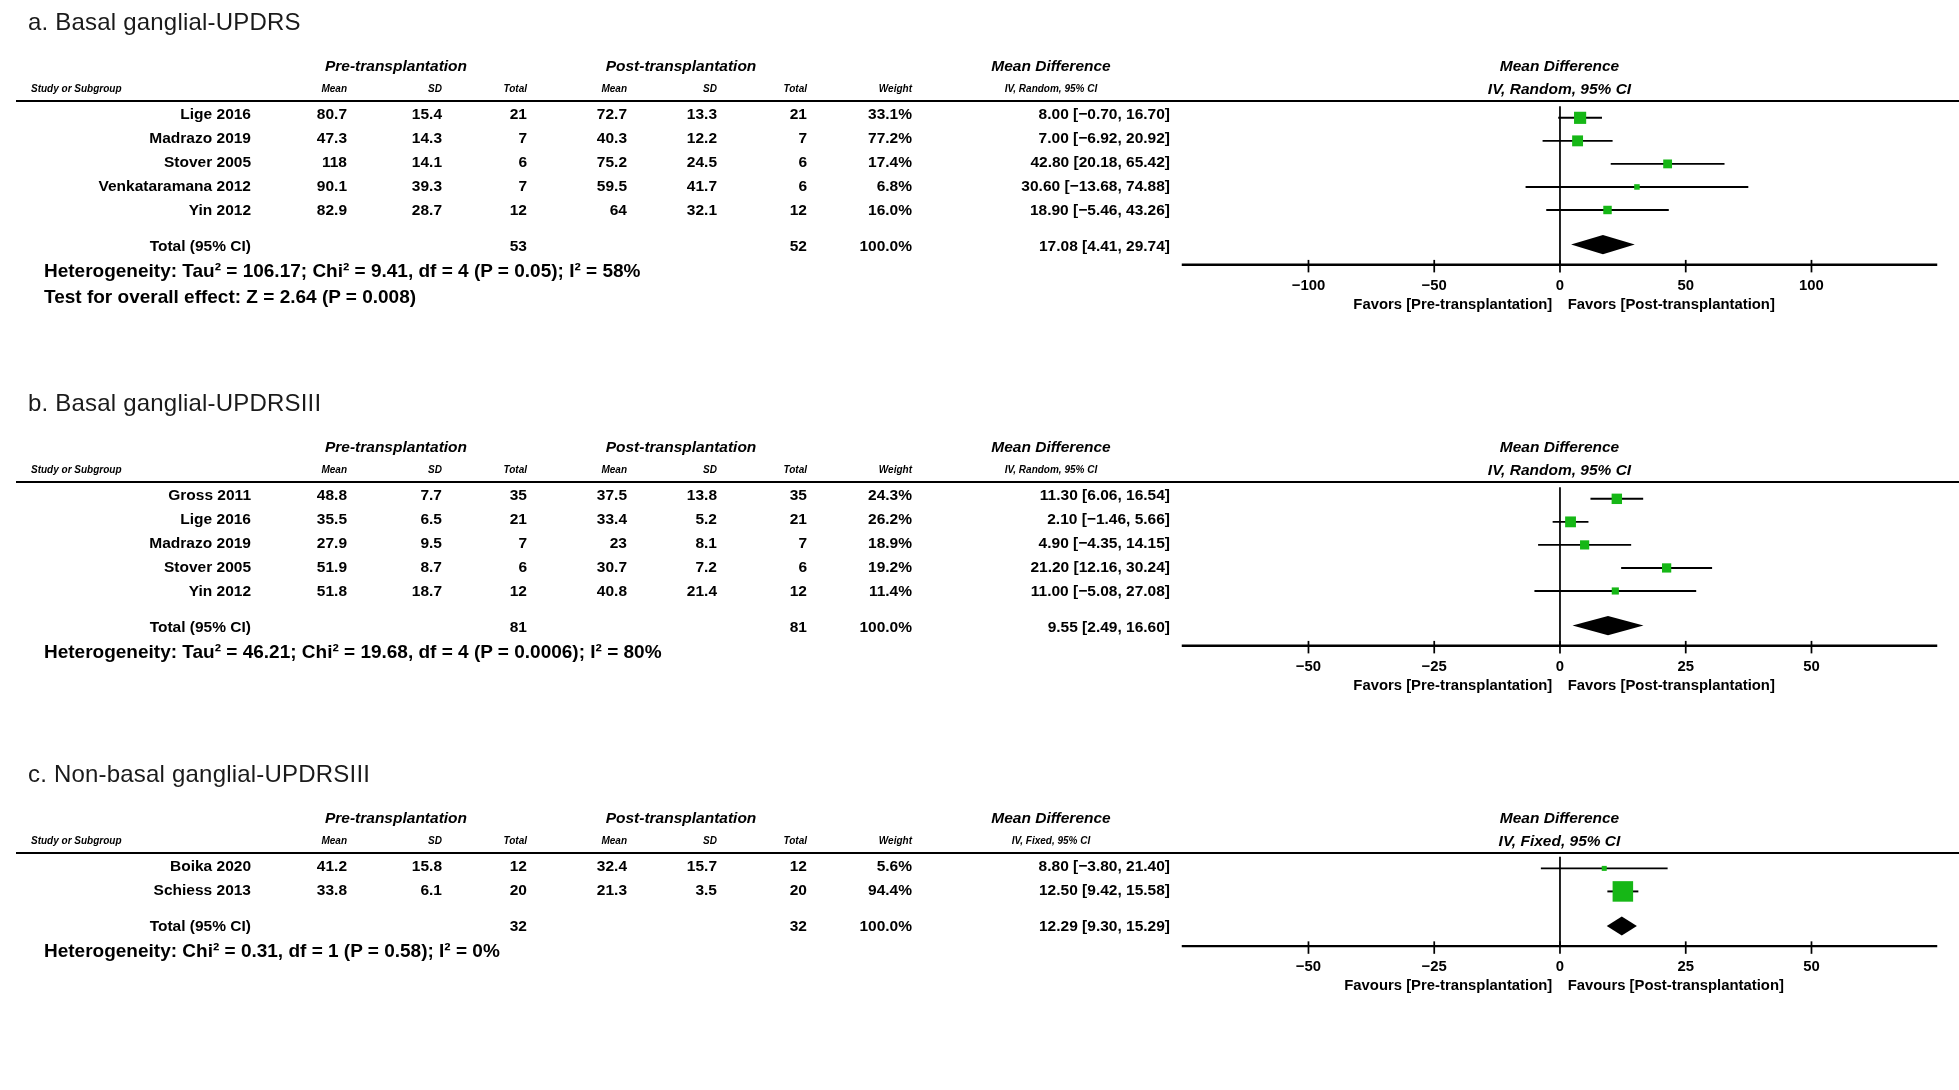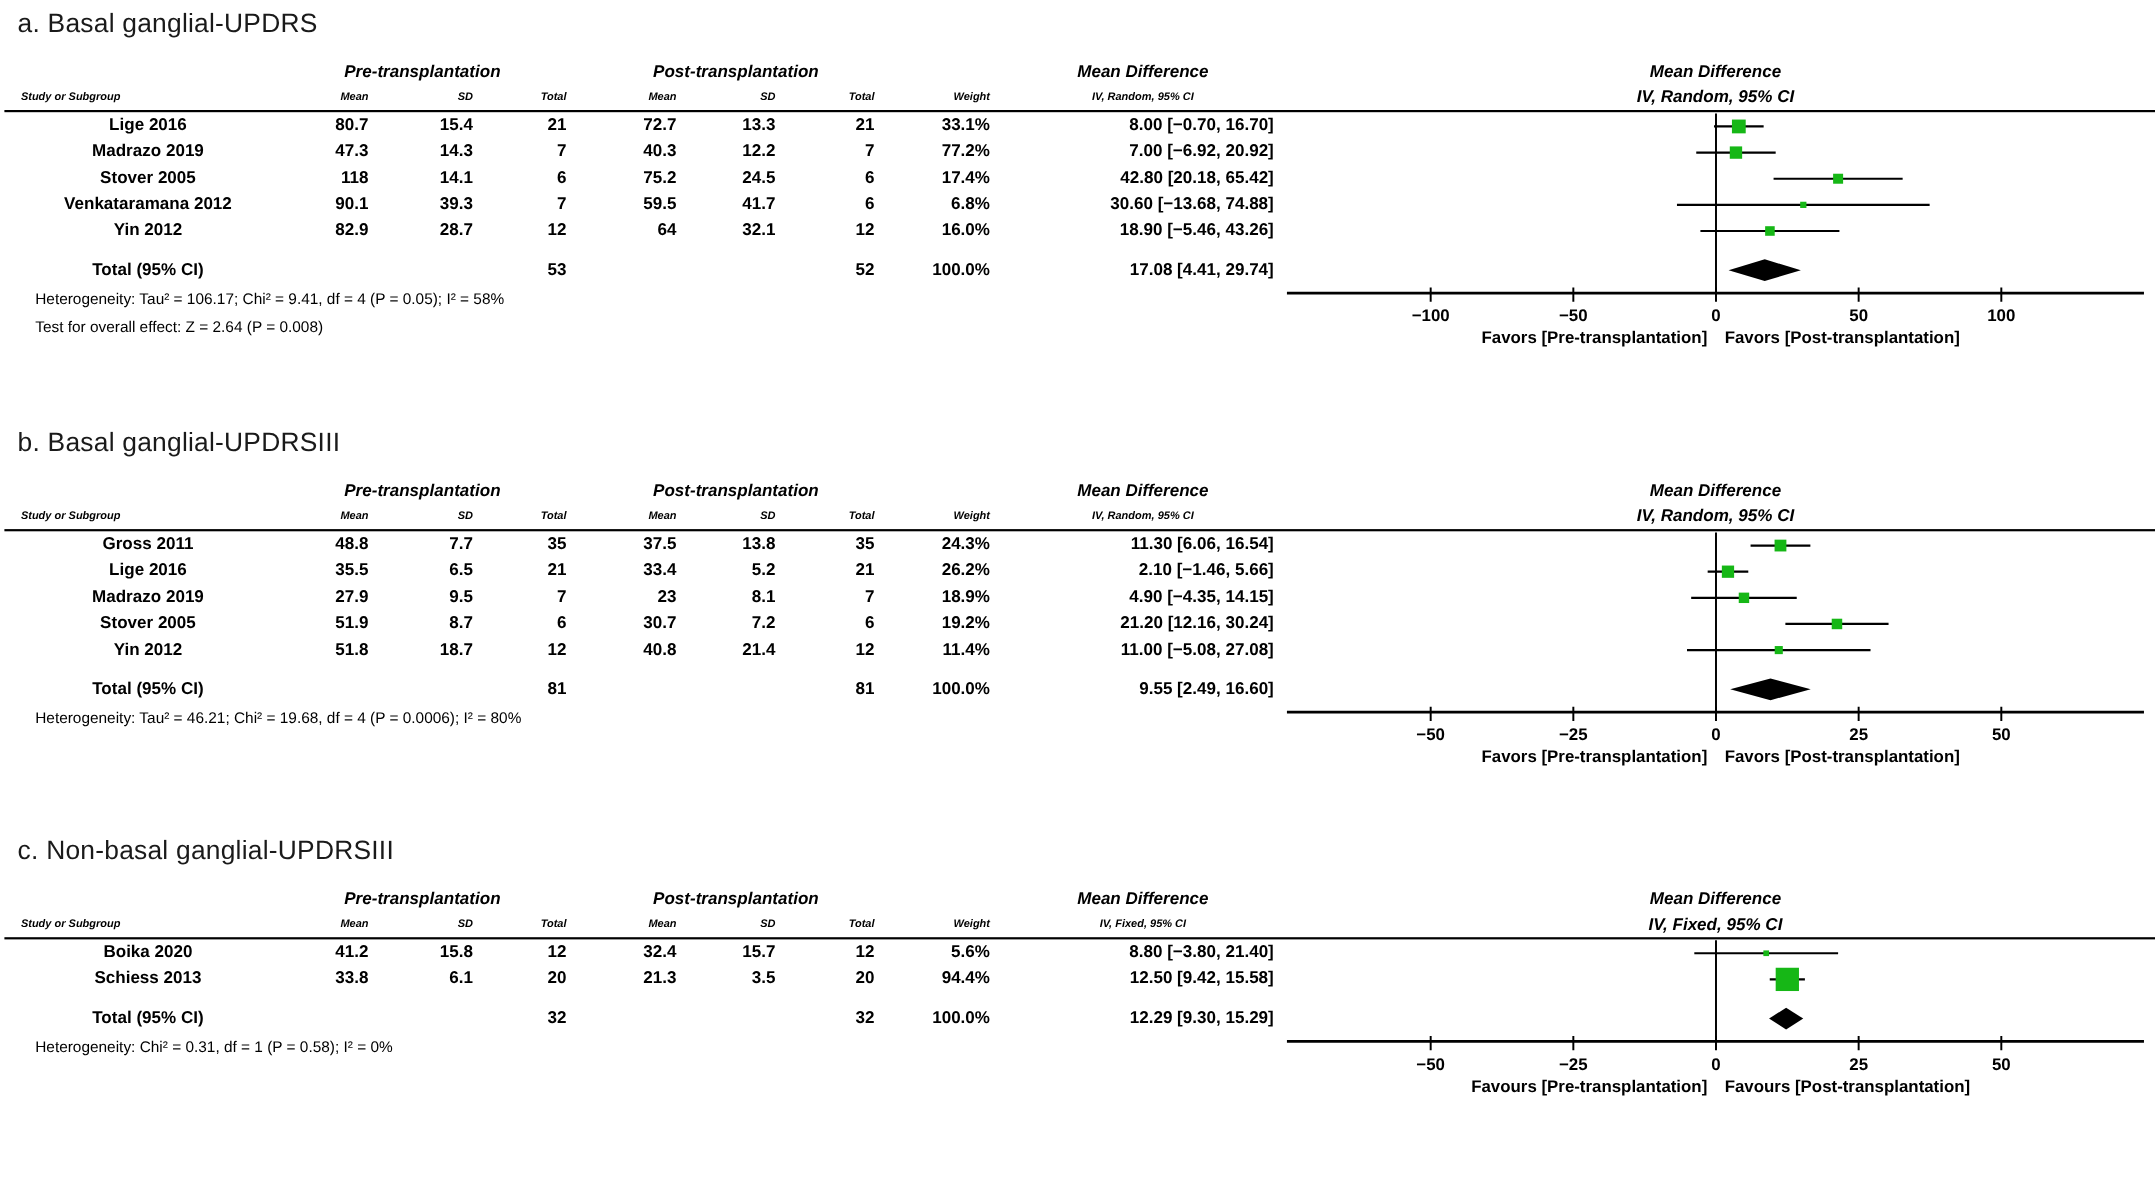--- a/index.html
+++ b/index.html
@@ -1,20 +1,20 @@
 <!DOCTYPE html>
 <html><head>
 <meta charset="utf-8">
 <style>
   html,body{margin:0;padding:0;background:#fff;}
   body{
     width:1959px;height:1090px;overflow:hidden;
     font-family:"Liberation Sans",sans-serif;color:#000;
   }
-  .panel{margin:4px;}
+  .panel{margin:16px;}
   .panel-a{margin-top:8px;}
   .panel-b{margin-top:72px;}
   .panel-c{margin-top:62px;}
   .ptitle{
     font-size:24px;font-weight:400;color:#1a1a1a;
     margin:0 0 18px 0;padding-left:12px;letter-spacing:.2px;
   }
   .hdr{display:flex;font-style:italic;}
   .lgrid{
     display:grid;
@@ -28,30 +28,30 @@
   .gh.md{grid-column:9;}
   .ch{grid-row:2;height:23px;line-height:23px;font-size:10px;font-weight:700;text-align:right;padding-right:14px;white-space:nowrap;}
   .ch.col1{grid-column:1;text-align:left;padding-left:15px;padding-right:0;}
   .ch.col9{grid-column:9;text-align:center;padding-right:0;}
   .rhdr{width:799px;text-align:center;font-size:15.5px;font-weight:700;}
   .rhdr div{height:23px;line-height:23px;}
   .rule{width:1959px;height:2px;background:#000;}
   .pbody{display:flex;align-items:flex-start;}
   .cell{height:24px;line-height:24px;font-size:15.5px;font-weight:700;white-space:nowrap;}
   .num{text-align:right;padding-right:14px;}
-  .study{text-align:center;padding-left:26px;}
+  .study{text-align:right;padding-left:26px;}
   .mdci{text-align:right;padding-right:6px;}
   .sp{grid-column:1/-1;height:12px;}
   .c4{grid-column:4;}
   .c7{grid-column:7;}
   .c8{grid-column:8;}
   .c9{grid-column:9;}
   .foot{
     grid-column:1/-1;height:26px;line-height:26px;
-    font-size:14px;font-weight:400;padding-left:28px;white-space:nowrap;
+    font-size:19px;font-weight:700;padding-left:28px;white-space:nowrap;
   }
   .fsvg{display:block;}
   .fsvg text{font-family:"Liberation Sans",sans-serif;font-weight:700;font-size:15.5px;fill:#000;}
 </style>
 </head>
 <body>
 
 <section class="panel panel-a">
   <h2 class="ptitle">a. Basal ganglial-UPDRS</h2>
   <div class="hdr">

